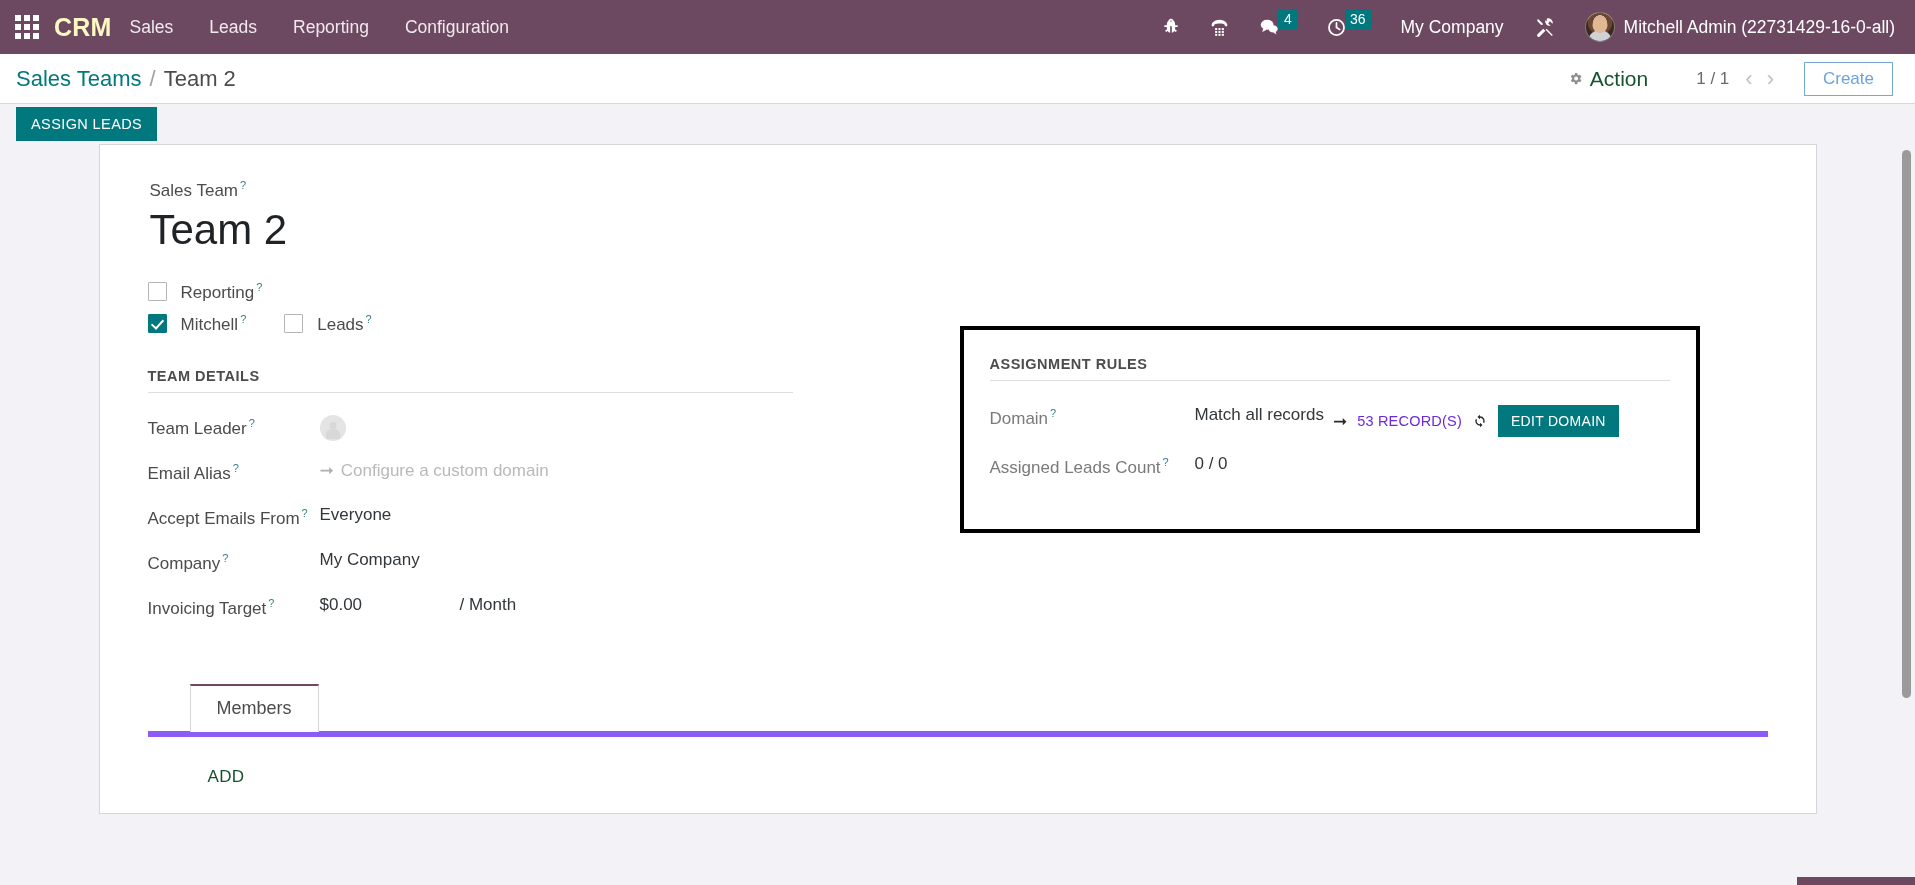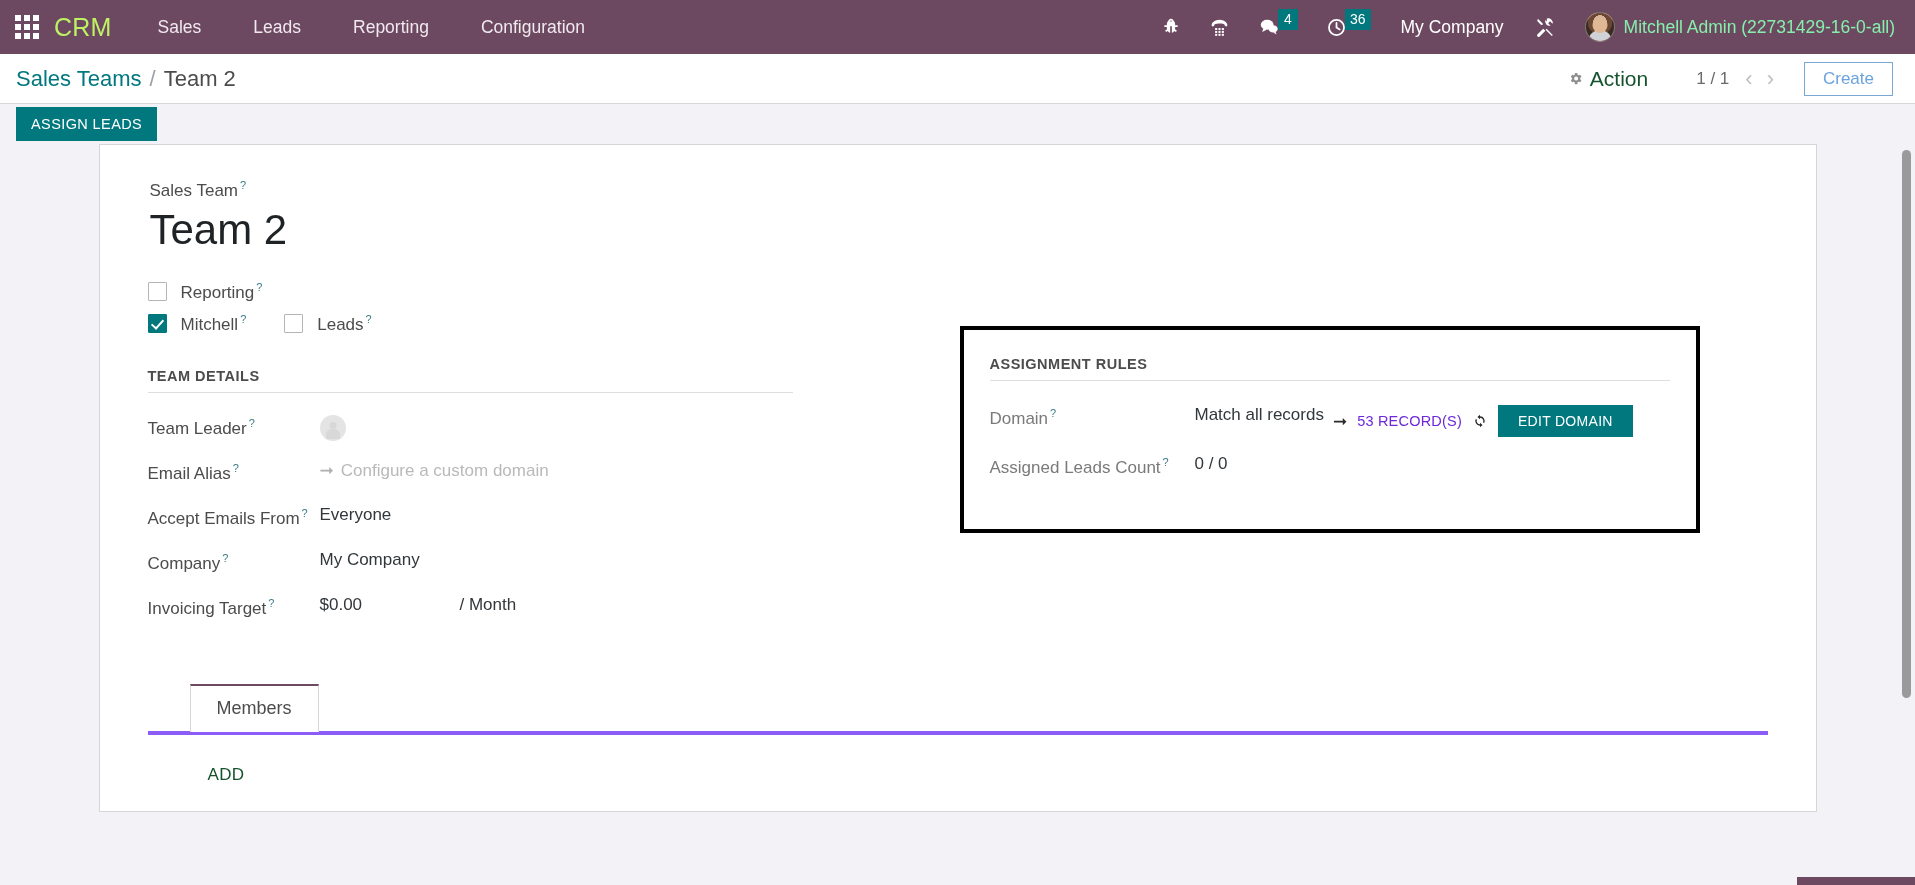--- a/index.html
+++ b/index.html
@@ -27,28 +27,27 @@
     cursor: pointer;
   }
   .apps-grid .g {
     display: grid;
     grid-template-columns: repeat(3, 6px);
     grid-template-rows: repeat(3, 6px);
     gap: 3px;
   }
   .apps-grid .g i { background: #ffffff; display: block; }
   .brand {
-    color: #bef264;
+    color: #fef9c3;
     font-size: 25px;
-    font-weight: 400;
-    margin-right: 28px;
+    font-weight: 700;
     letter-spacing: .2px;
     cursor: pointer;
   }
-  .menu-items { display: flex; align-items: center; gap: 16px; }
+  .menu-items { display: flex; align-items: center; gap: 0; }
   .menu-items a {
     color: #f0e9ee;
     font-size: 17.5px;
     text-decoration: none;
     padding: 8px 18px;
     white-space: nowrap;
     cursor: pointer;
   }
   .nav-right {
     margin-left: auto;
@@ -114,21 +113,21 @@
     content: "";
     position: absolute;
     left: 50%; top: 18%;
     width: 15px; height: 15px;
     transform: translateX(-50%);
     border-radius: 50%;
     background: #e0b894;
     z-index: 2;
   }
   .user-name {
-    color: #86efac;
+    color: #ffffff;
     font-size: 17.5px;
     white-space: nowrap;
   }
 
   
   .control-bar {
     background: #ffffff;
     border-bottom: 1px solid #d8d8d8;
     height: 50px;
     display: flex;
@@ -373,33 +372,33 @@
     letter-spacing: .2px;
     cursor: pointer;
     white-space: nowrap;
   }
   .arrow-ico { color: #2b2b2b; font-size: 17px; line-height: 1; }
   .refresh-ico { color: #2b2b2b; cursor: pointer; display: flex; align-items: center; }
   .edit-domain {
     background: #00787e;
     color: #fff;
     border: none;
-    padding: 8px 20px;
+    padding: 8px 13px;
     font-size: 14px;
     letter-spacing: .3px;
     cursor: pointer;
     font-family: inherit;
     text-transform: uppercase;
   }
 
   
   .notebook { margin-top: 44px; }
   .tabs {
     display: flex;
-    border-bottom: 4px solid #8b5cf6;
+    border-bottom: 6px solid #8b5cf6;
     padding-left: 42px;
   }
   .tab {
     padding: 12px 26px;
     font-size: 18px;
     color: #4c4c4c;
     cursor: pointer;
     border: 1px solid transparent;
     margin-bottom: -1px;
   }

